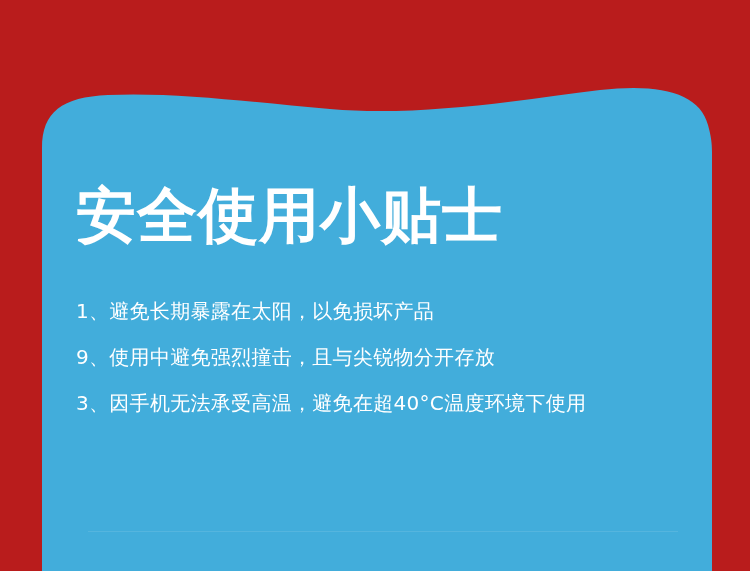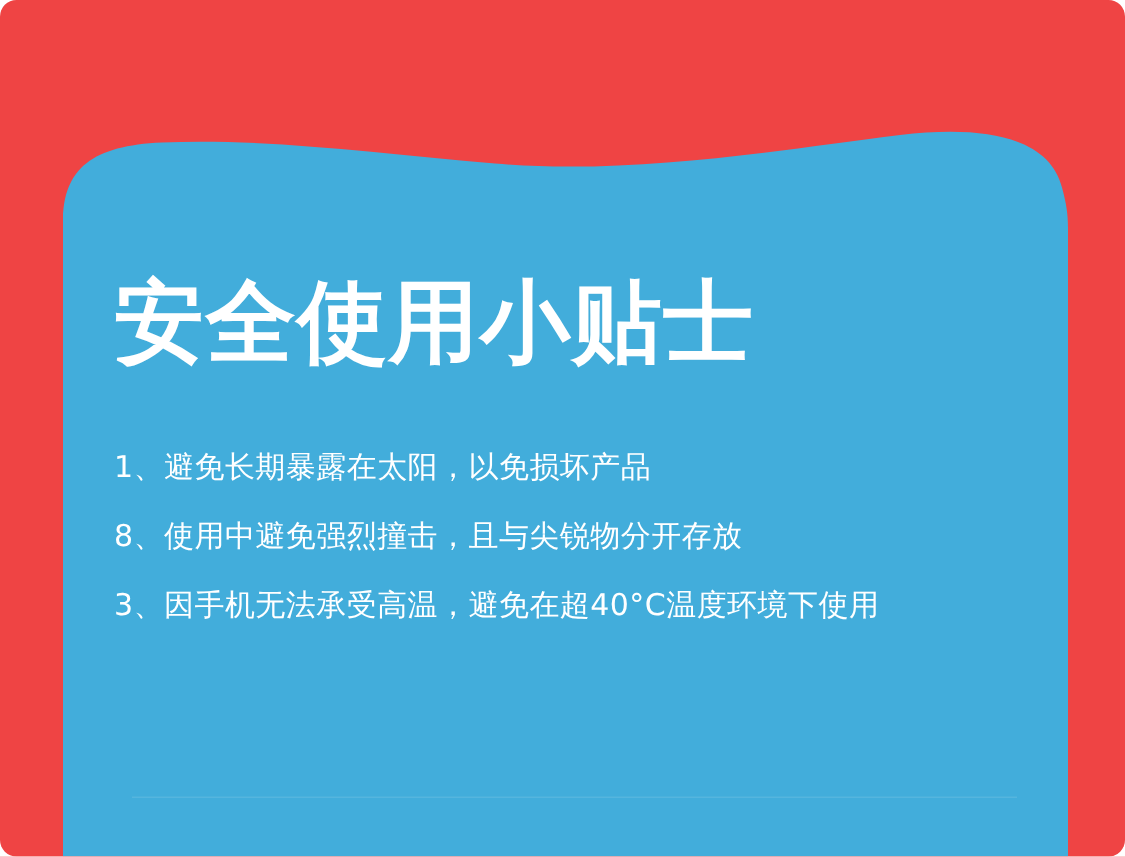--- a/index.html
+++ b/index.html
@@ -70,40 +70,40 @@
     left: 88px;
     top: 531px;
     width: 590px;
     height: 1px;
     background: rgba(255,255,255,0.10);
   }
 </style>
 </head>
 <body>
 
-<div id="stage" style="background: #ef4444; border-radius: 11px;">
+<div id="stage" style="background: #b91c1c;">
 
   <svg id="panel-svg" viewBox="0 0 750 571" preserveAspectRatio="none" aria-hidden="true">
     <path fill="#42addb" d="M 42 571
              L 42 148
              C 42 112, 62 97, 108 95
              C 175 92, 250 102, 330 109
              C 420 117, 520 100, 600 90
              C 660 83, 700 93, 708 125
              C 711 136, 712 143, 712 152
              L 712 571
              Z"></path>
   </svg>
 
   <div id="content">
 
     <div class="tips-title" style="color: rgb(255, 255, 255);">安全使用小贴士</div>
 
     <ul class="tips-list">
       <li style="color: rgb(255, 255, 255);">1、避免长期暴露在太阳，以免损坏产品</li>
-      <li style="color: rgb(255, 255, 255);">8、使用中避免强烈撞击，且与尖锐物分开存放</li>
+      <li style="color: rgb(255, 255, 255);">9、使用中避免强烈撞击，且与尖锐物分开存放</li>
       <li style="color: rgb(255, 255, 255);">3、因手机无法承受高温，避免在超40°C温度环境下使用</li>
     </ul>
 
     <div class="seam"></div>
 
   </div>
 </div>
 
 </body></html>

